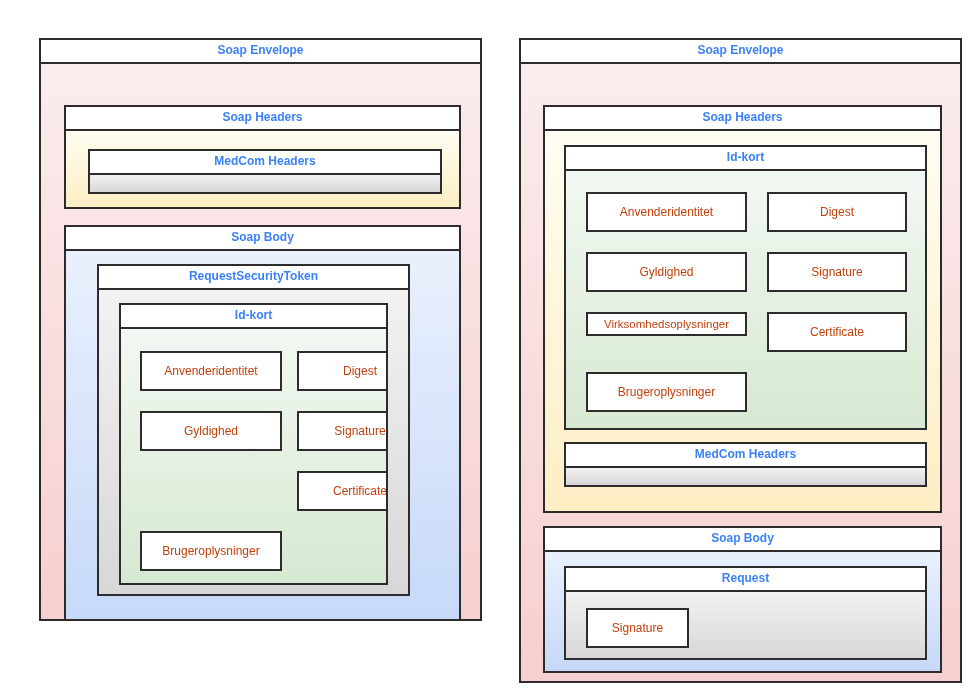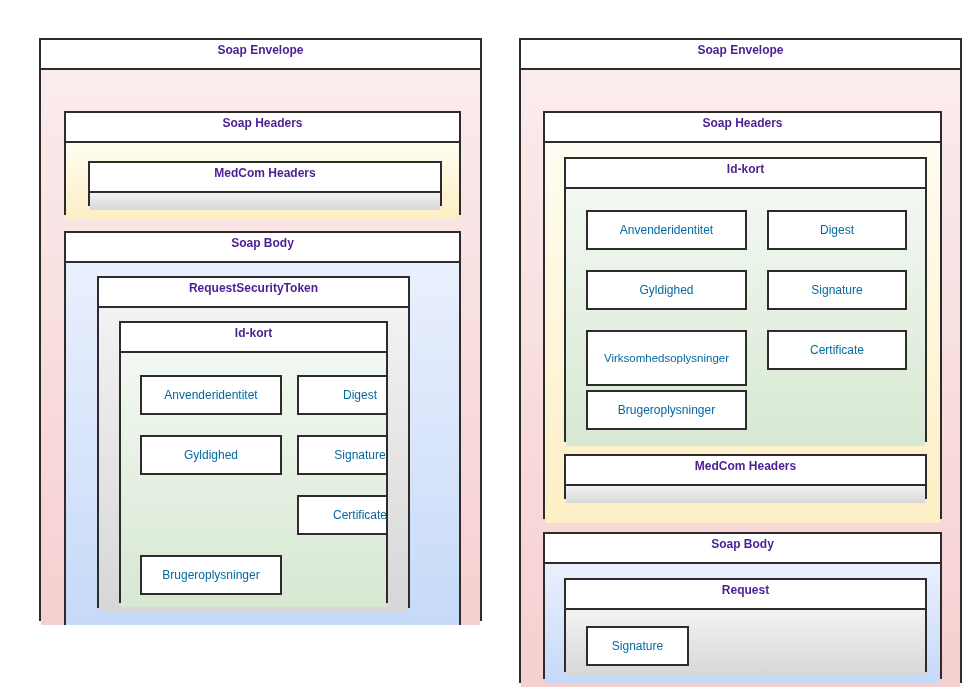--- a/index.html
+++ b/index.html
@@ -18,26 +18,26 @@
     background: #ffffff;
   }
 
   
   .block {
     position: absolute;
     border: 2px solid #2e2b2c;
     background: #ffffff;
   }
   .block > .title {
-    height: 30px;
+    height: 24px;
     line-height: 21px;
     text-align: center;
     font-size: 12px;
     font-weight: bold;
-    color: #4c1d95;
+    color: #3b82f6;
     background: #ffffff;
     border-bottom: 2px solid #2e2b2c;
     white-space: nowrap;
     overflow: hidden;
   }
   .block > .body {
     position: relative;
     width: 100%;
     height: calc(100% - 24px);
     overflow: hidden;
@@ -53,21 +53,21 @@
   
   .leaf {
     position: absolute;
     border: 2px solid #2e2b2c;
     background: #ffffff;
     display: flex;
     align-items: center;
     justify-content: center;
     text-align: center;
     font-size: 12px;
-    color: #0369a1;
+    color: #c2410c;
     line-height: 15px;
     padding: 2px 4px;
   }
   .leaf.multiline { white-space: pre-line; }
 </style>
 </head>
 <body>
 
 <div id="canvas">
 
@@ -132,21 +132,21 @@
           <div class="block" style="left:19px; top:14px; width:363px; height:285px;">
             <div class="title">Id-kort</div>
             <div class="body fill-green">
 
               <div class="leaf" style="left:20px; top:21px; width:161px; height:40px;">Anvenderidentitet</div>
               <div class="leaf" style="left:201px; top:21px; width:140px; height:40px;">Digest</div>
 
               <div class="leaf" style="left:20px; top:81px; width:161px; height:40px;">Gyldighed</div>
               <div class="leaf" style="left:201px; top:81px; width:140px; height:40px;">Signature</div>
 
-              <div class="leaf" style="left:20px; top:141px; width:161px; height:56px; font-size:11.5px;">Virksomhedsoplysninger</div>
+              <div class="leaf" style="left:20px; top:141px; width:161px; height:24px; font-size:11.5px;">Virksomhedsoplysninger</div>
               <div class="leaf" style="left:201px; top:141px; width:140px; height:40px;">Certificate</div>
 
               <div class="leaf" style="left:20px; top:201px; width:161px; height:40px;">Brugeroplysninger</div>
 
             </div>
           </div>
 
           <div class="block" style="left:19px; top:311px; width:363px; height:45px;">
             <div class="title">MedCom Headers</div>
             <div class="body fill-gray"></div>

